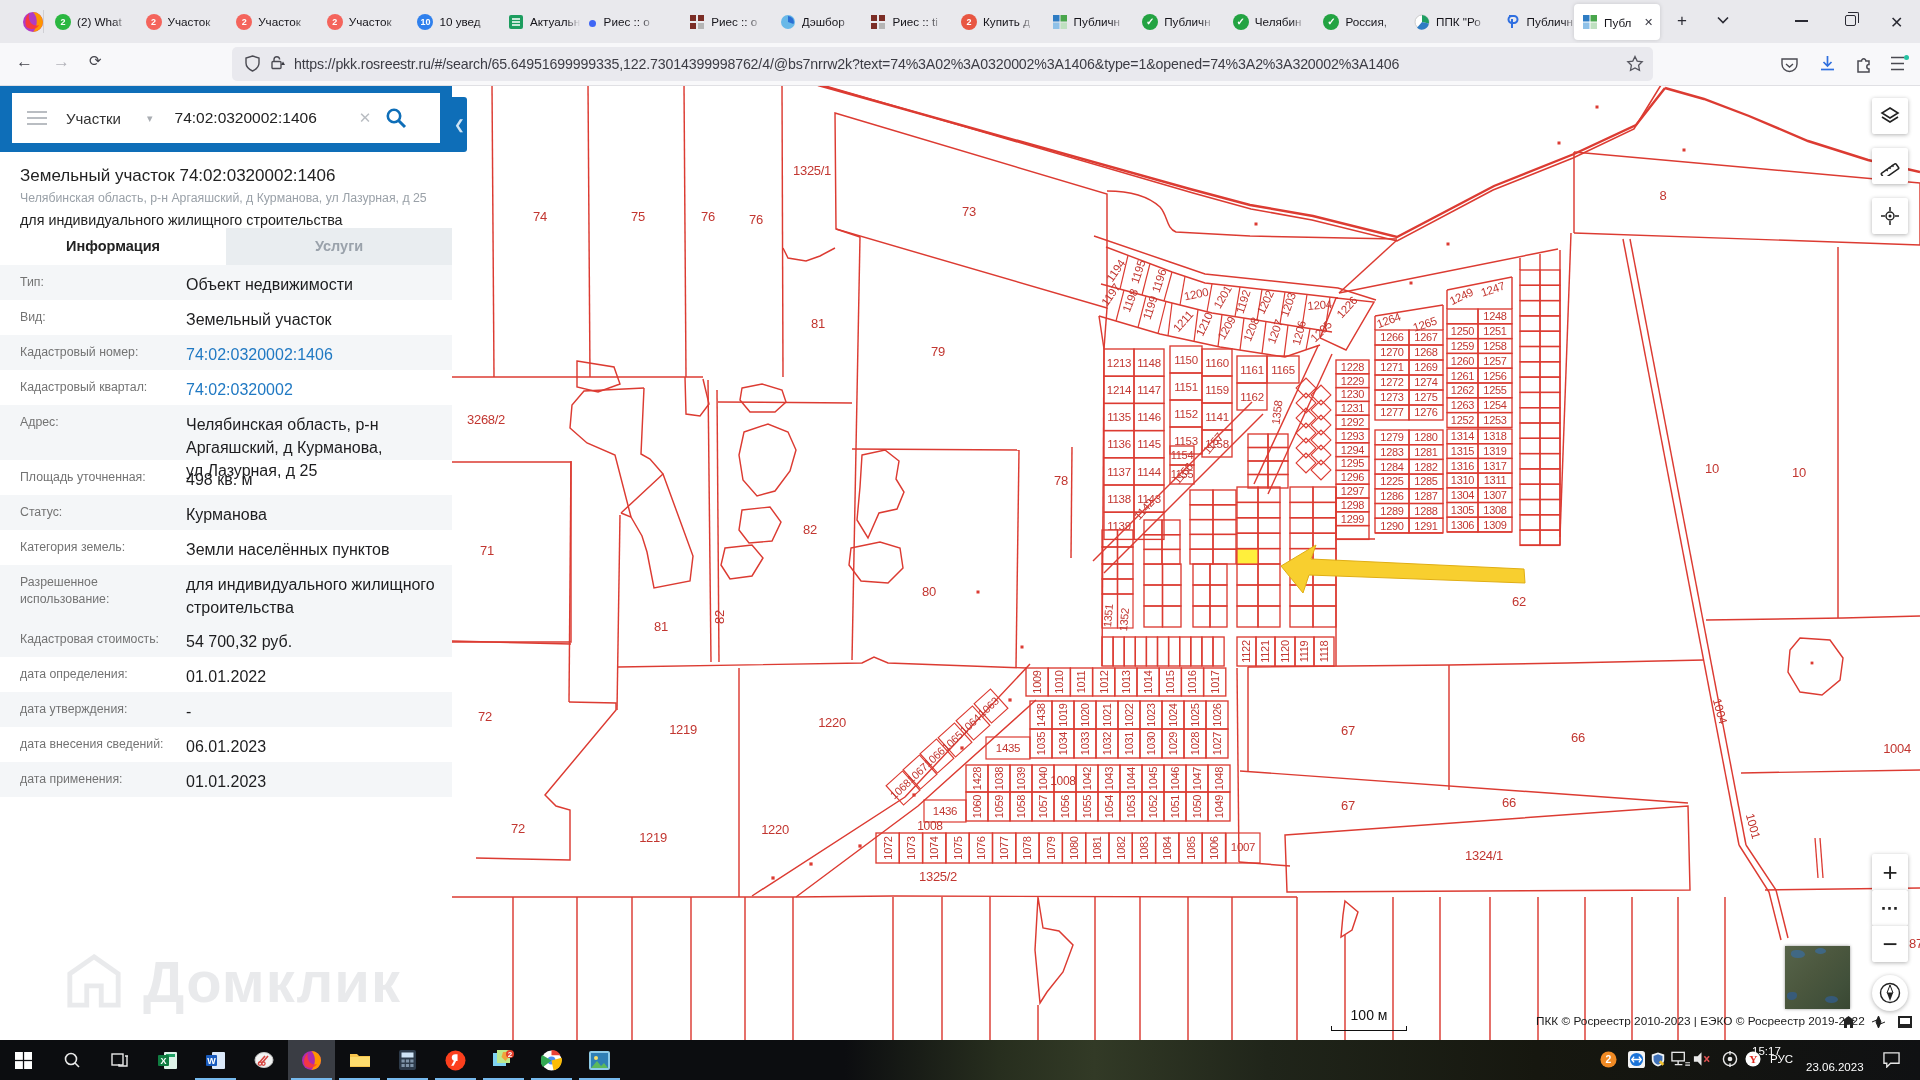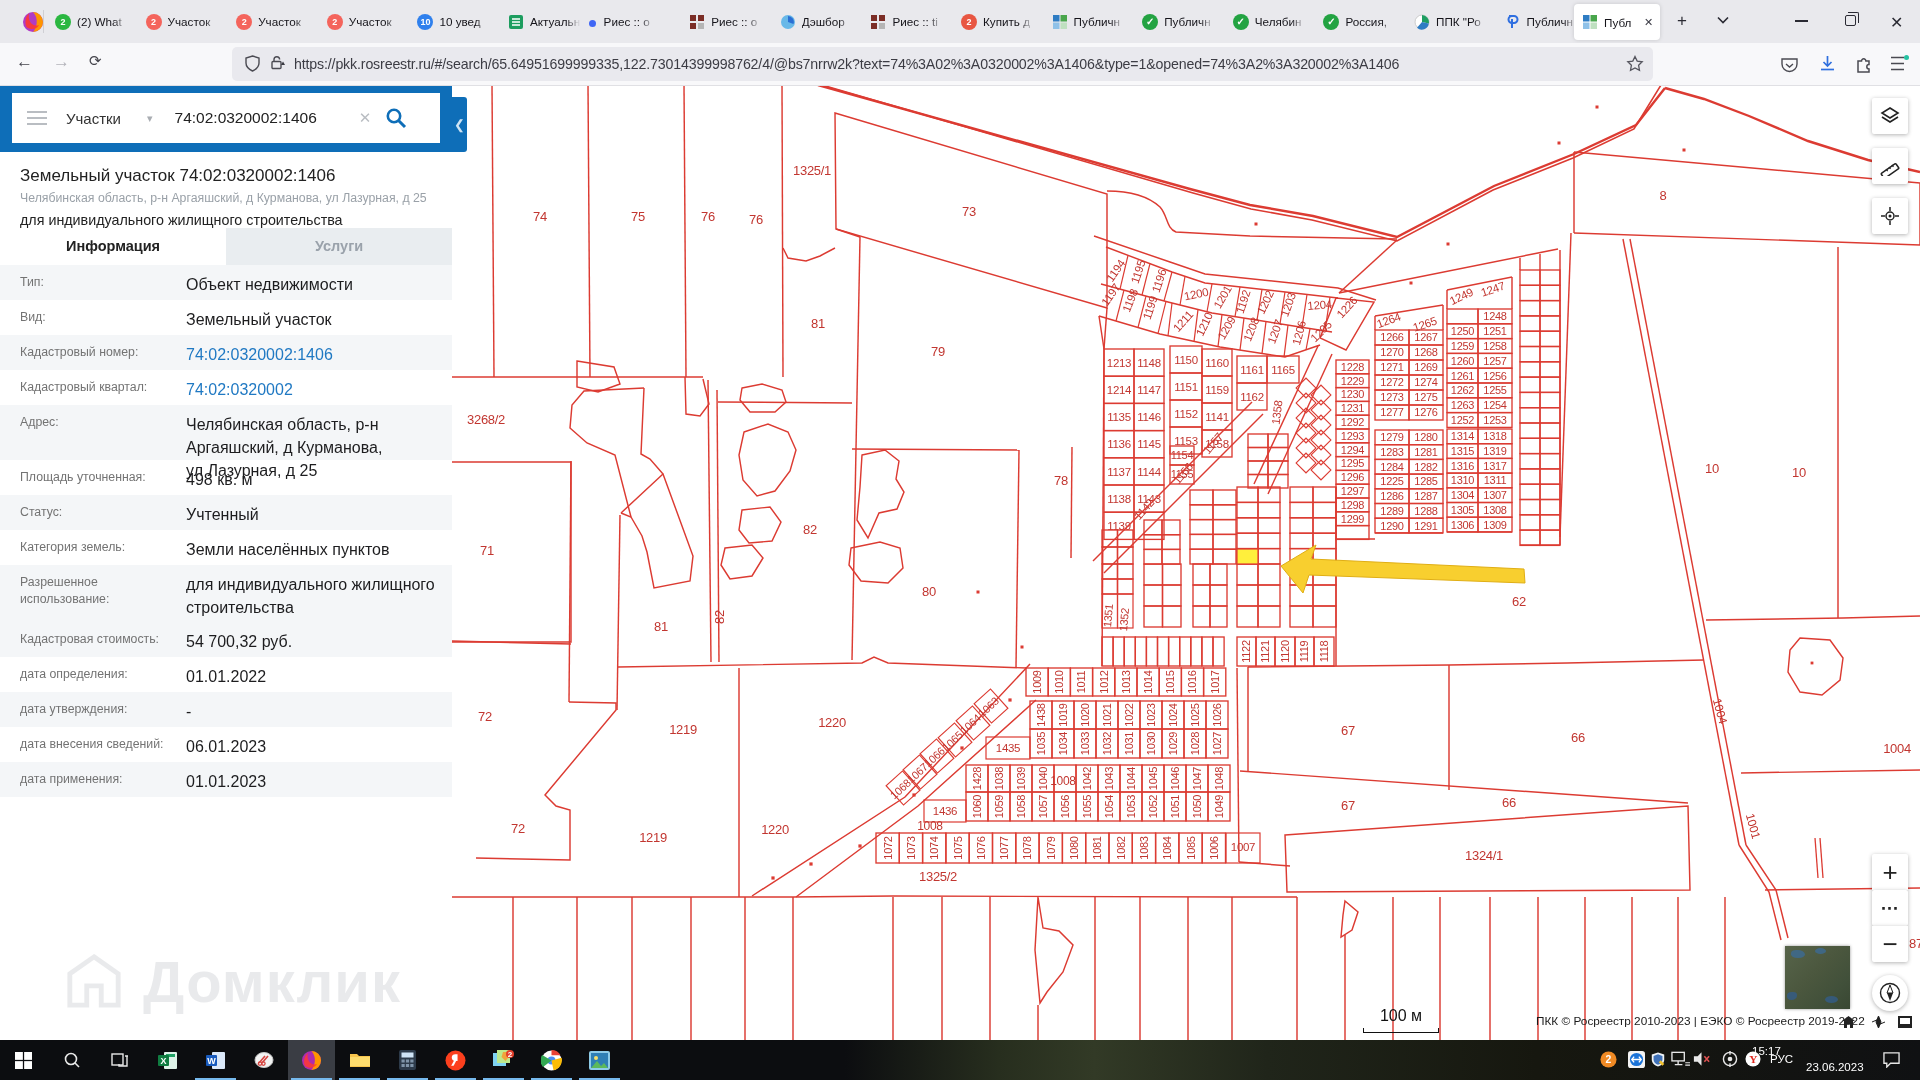--- a/index.html
+++ b/index.html
@@ -39,21 +39,21 @@
 
 #map {position:absolute;left:452px;top:86px;width:1468px;height:954px;background:#fff;overflow:hidden}
 .mapbtn {position:absolute;width:36px;height:36px;background:#fff;border-radius:2px;box-shadow:0 1px 4px rgba(0,0,0,0.3);display:flex;align-items:center;justify-content:center}
 #wm {position:absolute;left:62px;top:948px;color:rgba(120,125,135,0.16);font-size:58px;font-weight:bold;letter-spacing:1px;z-index:5}
 
 #taskbar {position:absolute;left:0;top:1040px;width:1920px;height:40px;background:linear-gradient(90deg,#0c0d10 0%,#0c0d10 44%,#272e1e 52%,#323a26 57%,#20251a 66%,#16170f 80%,#101113 100%)}
 .tbi {position:absolute;top:0;width:47px;height:40px;display:flex;align-items:center;justify-content:center}
 .ul {position:absolute;left:3px;bottom:0;width:41px;height:2.5px;background:#76b9ed}
 .tri {position:absolute;top:11px;width:20px;height:18px}
 .trtxt {position:absolute;color:#fff;font-size:11.5px}
-#scalebar {position:absolute;left:911px;top:921px;color:#111;font-size:16px;text-align:center;width:76px}
+#scalebar {position:absolute;left:879px;top:921px;color:#111;font-size:14px;text-align:center;width:76px}
 #attrib {position:absolute;left:1084px;top:928px;color:#1a1a1a;font-size:11.8px}
 </style></head><body>
 <div id="root">
   <div id="tabbar">
     <svg class="fxlogo" width="22" height="22" viewBox="0 0 22 22">
         <circle cx="11" cy="11" r="10" fill="#b03bc4"></circle>
         <path d="M11 1 A10 10 0 0 1 21 11 A10 10 0 0 1 11 21 C15 17 17 7 11 1Z" fill="#ff9500"></path>
         <path d="M7 2.5 C3.5 5 2.5 12 4.5 16 C9 19.5 15 18.5 17 14 C10.5 16.5 5.5 10 7 2.5Z" fill="#ff3b30" opacity="0.9"></path>
       </svg>
     <div class="tsep"></div>
@@ -1013,21 +1013,21 @@
       <div class="irow" style="background:#f4f6f8;height:55px">
         <div class="ik">Адрес:</div>
         <div class="iv">Челябинская область, р-н Аргаяшский, д&nbsp;Курманова, ул&nbsp;Лазурная, д&nbsp;25</div>
       </div>
       <div class="irow" style="background:#ffffff;height:35px">
         <div class="ik">Площадь уточненная:</div>
         <div class="iv">498 кв. м</div>
       </div>
       <div class="irow" style="background:#f4f6f8;height:35px">
         <div class="ik">Статус:</div>
-        <div class="iv">Учтенный</div>
+        <div class="iv">Курманова</div>
       </div>
       <div class="irow" style="background:#ffffff;height:35px">
         <div class="ik">Категория земель:</div>
         <div class="iv">Земли населённых пунктов</div>
       </div>
       <div class="irow" style="background:#f4f6f8;height:57px">
         <div class="ik">Разрешенное использование:</div>
         <div class="iv">для индивидуального жилищного строительства</div>
       </div>
       <div class="irow" style="background:#f4f6f8;height:35px">

